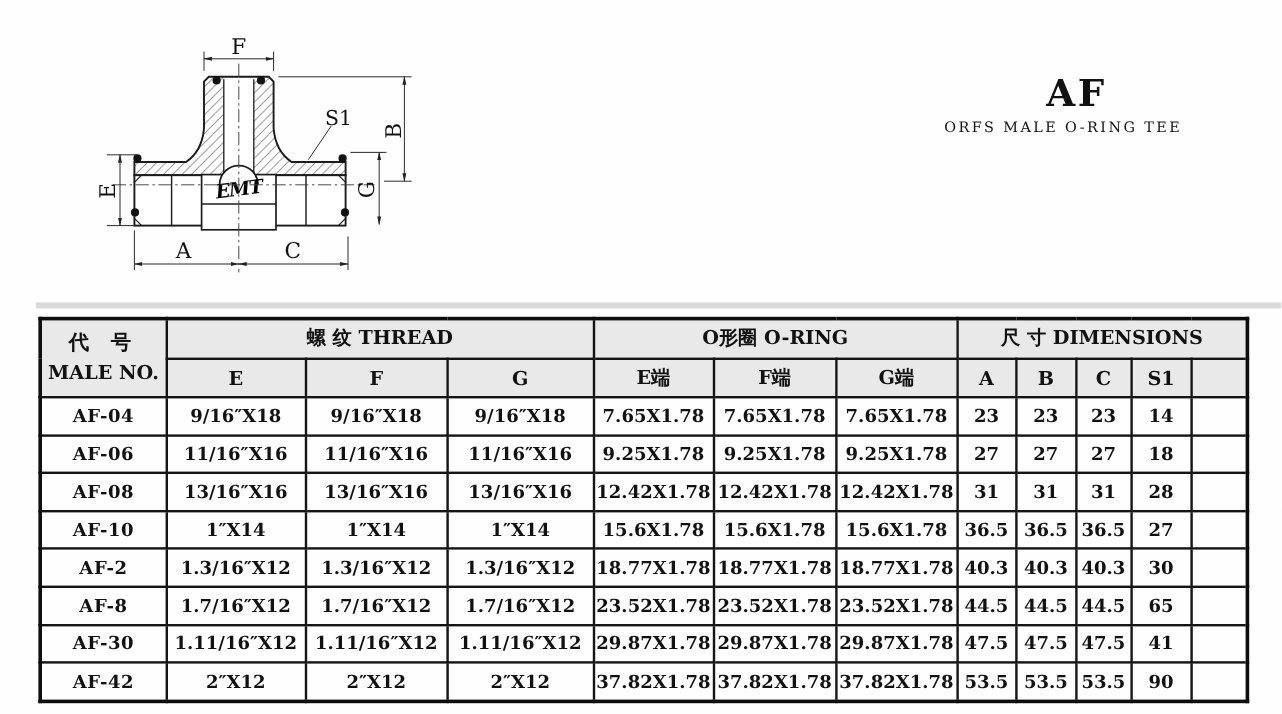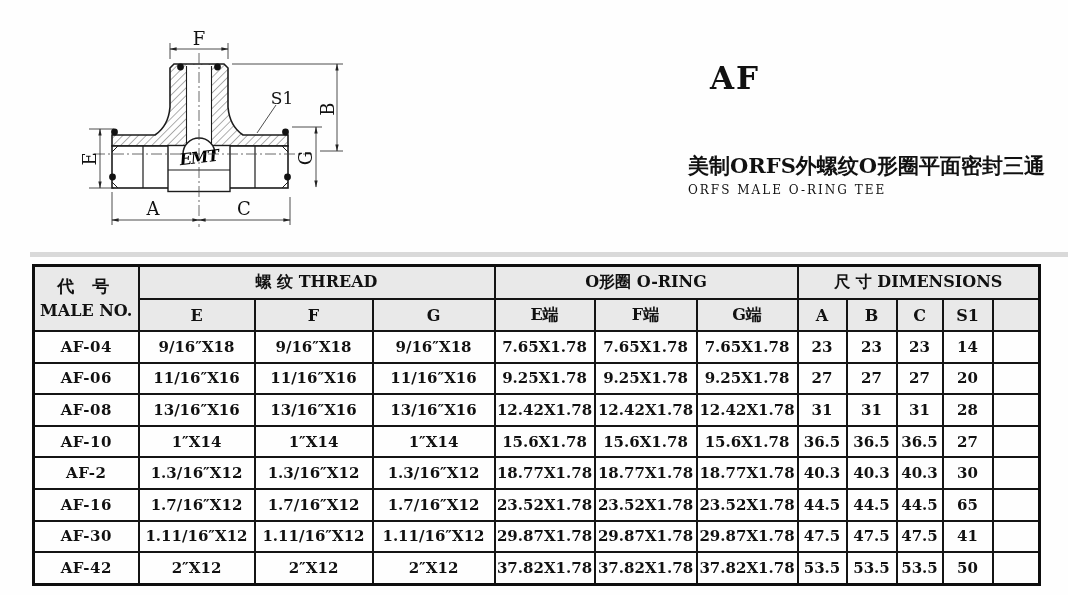--- a/index.html
+++ b/index.html
@@ -1,21 +1,21 @@
 <!DOCTYPE html>
 <html><head>
 <meta charset="utf-8">
 <style>
   html,body { margin:0; padding:0; background:#ffffff; }
   #page {
     position:relative; width:1068px; height:595px; background:#fefefe;
     font-family:"DejaVu Serif","DejaVu Sans",serif; color:#111; overflow:hidden;
   }
   
-  #title-block { position:absolute; left:688px; top:60px; width:364px; text-align:left; }
+  #title-block { position:absolute; left:704px; top:60px; width:364px; text-align:center; }
   #code { font-size:31px; font-weight:bold; letter-spacing:2px; padding-left:22px; }
   #title-cn { margin-top:56px; font-size:21px; font-weight:bold; white-space:nowrap; }
   #title-en { margin-top:3px; font-size:12px; font-weight:normal; letter-spacing:2px; white-space:nowrap; }
   
   #page-rule { position:absolute; left:30px; top:252px; width:1038px; height:5px; background:#d9d9d9; }
   
   #drawing { position:absolute; left:55px; top:15px; }
   
   #spec-table {
     position:absolute; left:32px; top:264px; width:1003px;
@@ -107,21 +107,20 @@
       <text x="330" y="112" text-anchor="middle" transform="rotate(-90 330 108)">B</text>
       <text x="308" y="161" text-anchor="middle" transform="rotate(-90 308 157)">G</text>
       <text x="92" y="162" text-anchor="middle" transform="rotate(-90 92 158)">E</text>
       <text x="153" y="214" text-anchor="middle">A</text>
       <text x="244" y="214" text-anchor="middle">C</text>
     </g>
   </svg>
 
   <div id="title-block">
     <div id="code">AF</div>
-    <div id="title-cn">美制ORFS外螺纹O形圈平面密封三通</div>
     <div id="title-en">ORFS MALE O-RING TEE</div>
   </div>
 
   <div id="page-rule"></div>
 
   <table id="spec-table">
     <colgroup>
       <col style="width:105px">
         <col style="width:116px">
         <col style="width:118px">
@@ -178,21 +177,21 @@
           <td class="c-part">AF-06</td>
           <td>11/16″X16</td>
           <td>11/16″X16</td>
           <td>11/16″X16</td>
           <td>9.25X1.78</td>
           <td>9.25X1.78</td>
           <td>9.25X1.78</td>
           <td>27</td>
           <td>27</td>
           <td>27</td>
-          <td>20</td>
+          <td>18</td>
           <td></td>
         </tr>
         <tr>
           <td class="c-part">AF-08</td>
           <td>13/16″X16</td>
           <td>13/16″X16</td>
           <td>13/16″X16</td>
           <td>12.42X1.78</td>
           <td>12.42X1.78</td>
           <td>12.42X1.78</td>
@@ -224,21 +223,21 @@
           <td>18.77X1.78</td>
           <td>18.77X1.78</td>
           <td>18.77X1.78</td>
           <td>40.3</td>
           <td>40.3</td>
           <td>40.3</td>
           <td>30</td>
           <td></td>
         </tr>
         <tr>
-          <td class="c-part">AF-16</td>
+          <td class="c-part">AF-8</td>
           <td>1.7/16″X12</td>
           <td>1.7/16″X12</td>
           <td>1.7/16″X12</td>
           <td>23.52X1.78</td>
           <td>23.52X1.78</td>
           <td>23.52X1.78</td>
           <td>44.5</td>
           <td>44.5</td>
           <td>44.5</td>
           <td>65</td>
@@ -262,19 +261,19 @@
           <td class="c-part">AF-42</td>
           <td>2″X12</td>
           <td>2″X12</td>
           <td>2″X12</td>
           <td>37.82X1.78</td>
           <td>37.82X1.78</td>
           <td>37.82X1.78</td>
           <td>53.5</td>
           <td>53.5</td>
           <td>53.5</td>
-          <td>50</td>
+          <td>90</td>
           <td></td>
         </tr>
       </tbody>
   </table>
 
 </div>
 
 </body></html>

